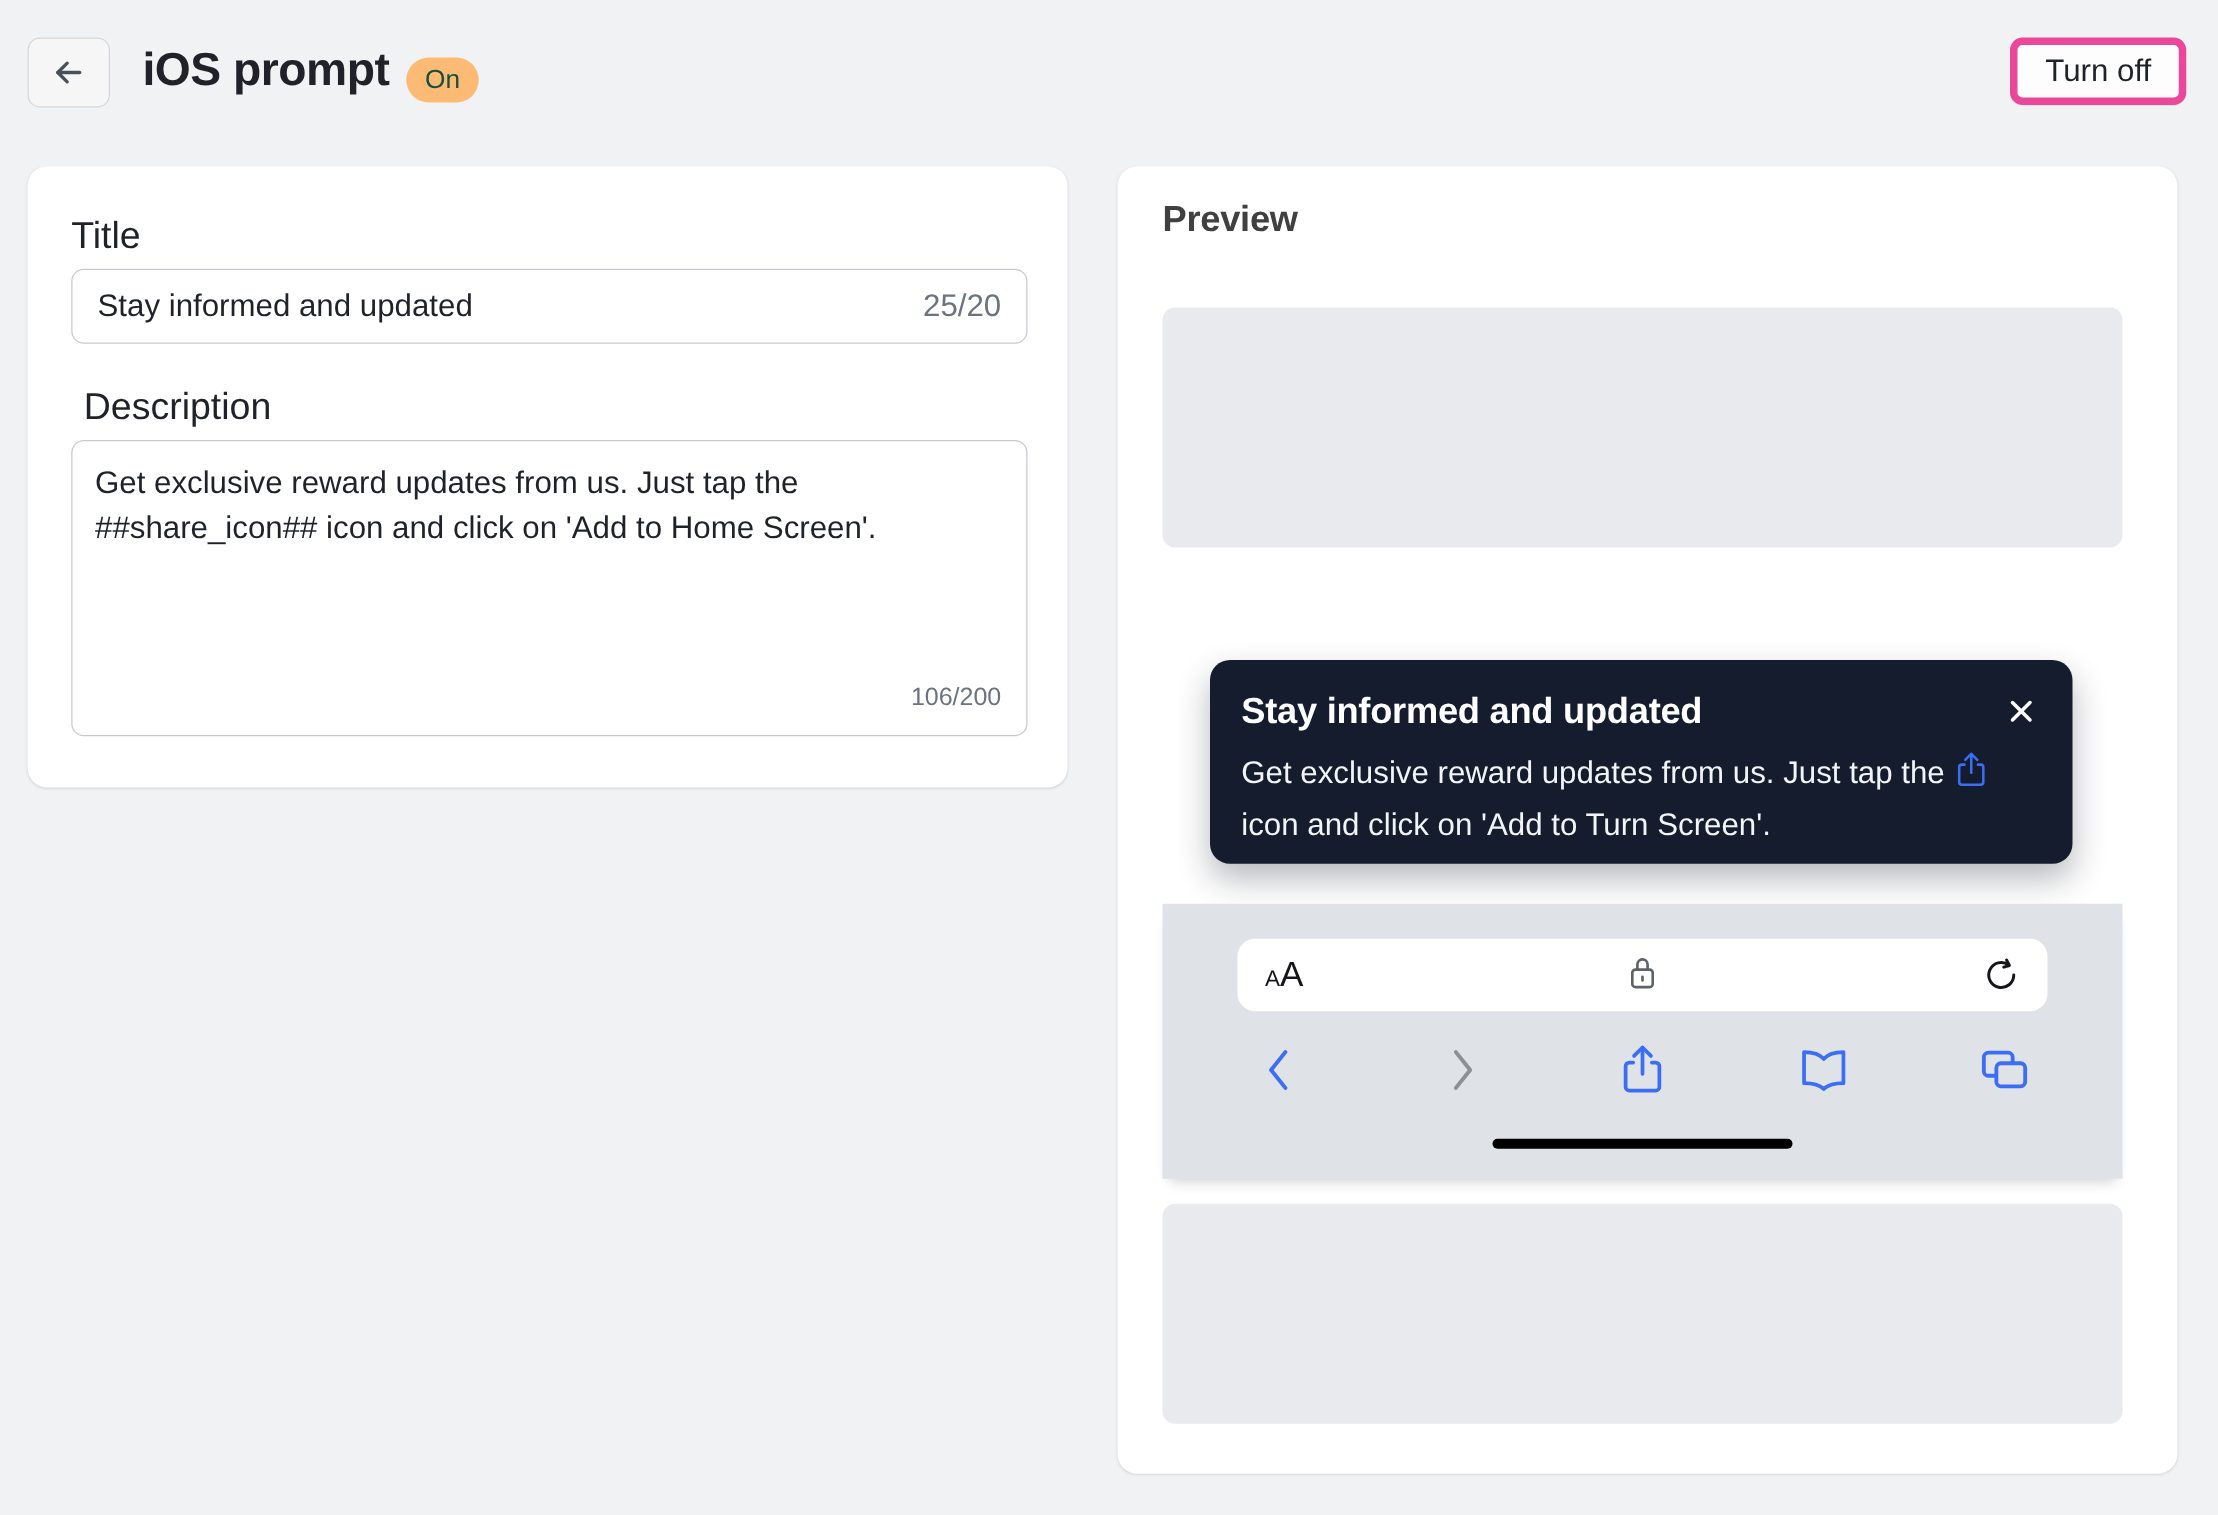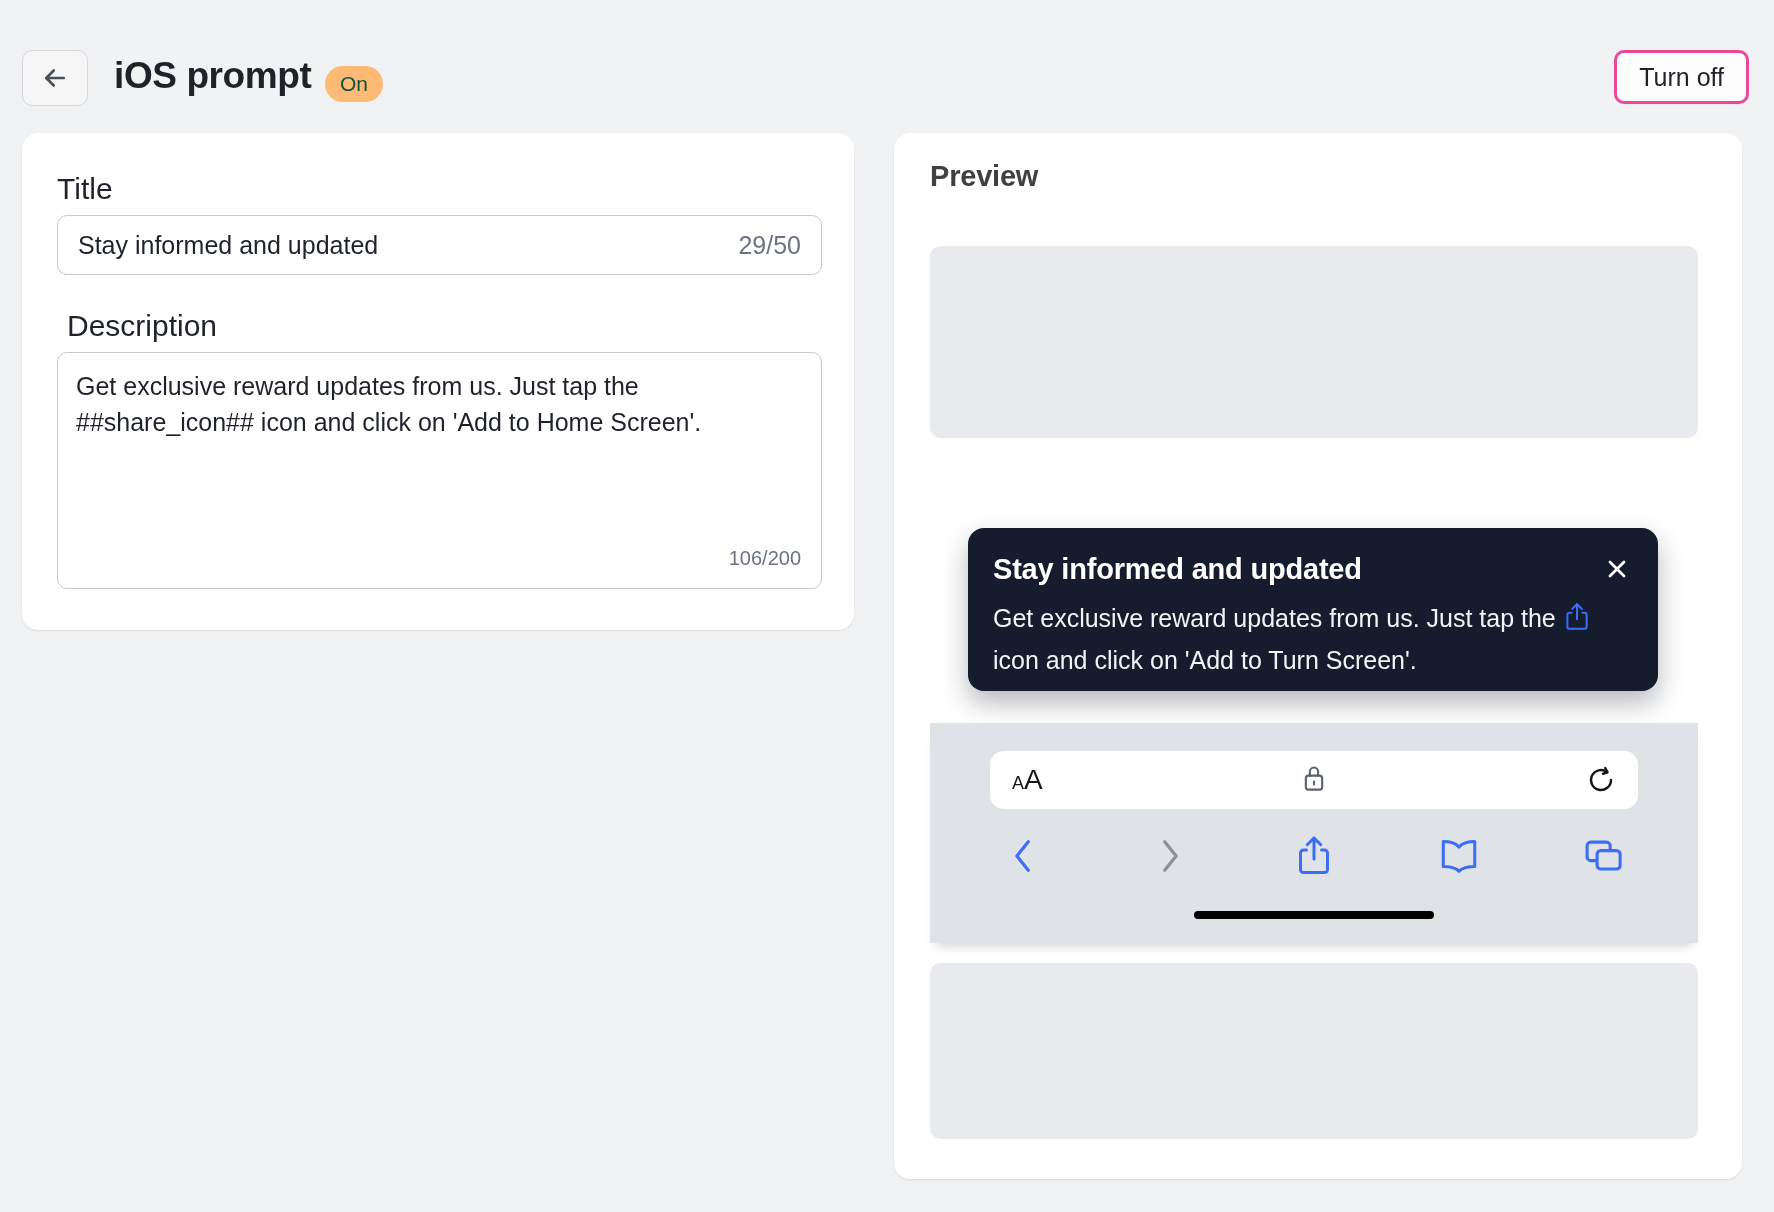--- a/index.html
+++ b/index.html
@@ -18,21 +18,20 @@
     height: 1212px;
     overflow: hidden;
   }
 
   
   .header {
     position: absolute;
     left: 0; top: 0;
     width: 1774px;
     height: 124px;
-    margin-top: 20px;
   }
 
   .back-button {
     position: absolute;
     left: 22px; top: 30px;
     width: 66px; height: 56px;
     border: 1px solid #d5d7dc;
     border-radius: 10px;
     background: #f6f6f7;
     display: flex;
@@ -65,21 +64,21 @@
     display: flex;
     align-items: center;
     justify-content: center;
   }
 
   .turn-off-button {
     position: absolute;
     right: 25px; top: 30px;
     height: 54px;
     padding: 0 22px;
-    border: 3px solid #ec4899;
+    border: 6px solid #ec4899;
     border-radius: 10px;
     background: #fdfdfd;
     color: #1f2329;
     font-family: "Liberation Sans", sans-serif;
     font-size: 25px;
     display: flex;
     align-items: center;
     justify-content: center;
     cursor: pointer;
     box-shadow: 0 1px 0 rgba(0,0,0,0.04);
@@ -333,21 +332,21 @@
 
     <button class="turn-off-button">Turn off</button>
   </div>
 
   <div class="form-card"></div>
 
   <div class="field-label label-title">Title</div>
 
   <div class="title-input-wrap">
     <input class="title-input" type="text" value="Stay informed and updated" placeholder="Enter title" style="">
-    <span class="title-counter">29/50</span>
+    <span class="title-counter">25/20</span>
   </div>
 
   <div class="field-label label-description">Description</div>
 
   <div class="desc-wrap">
     <textarea class="desc-input" placeholder="Enter description" style="">Get exclusive reward updates from us. Just tap the ##share_icon## icon and click on 'Add to Home Screen'.</textarea>
     <span class="desc-counter">106/200</span>
   </div>
 
   <div class="preview-card"></div>

